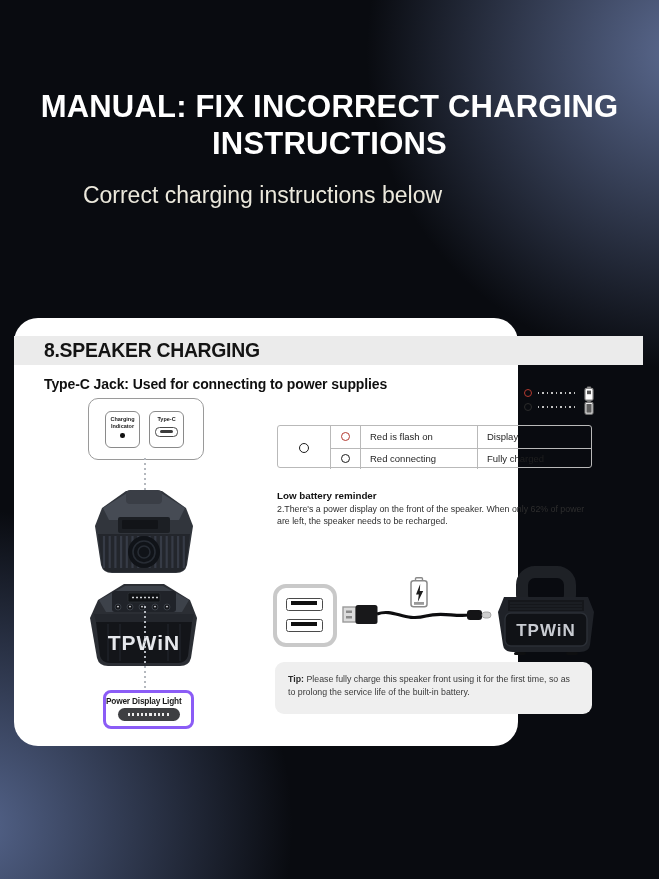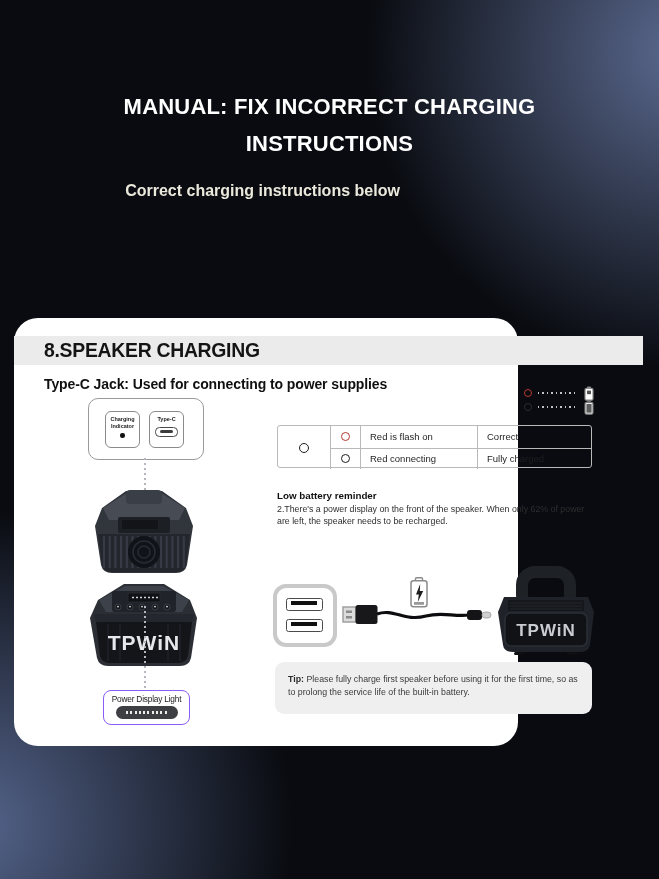--- a/index.html
+++ b/index.html
@@ -6,23 +6,23 @@
   .stage{
     position:relative;width:659px;height:879px;overflow:hidden;
     font-family:"Liberation Sans",sans-serif;
     background:
       radial-gradient(ellipse 78% 58% at 104% 6%, #5b6a90 0%, rgba(91,106,144,0) 62%),
       radial-gradient(ellipse 78% 58% at -4% 94%, #54648b 0%, rgba(84,100,139,0) 62%),
       #090b10;
   }
   
   .hero{position:absolute;left:0;top:0;width:659px;text-align:center;}
-  .title-line{font-size:22px;font-weight:800;color:#ffffff;line-height:37px;letter-spacing:0.2px;}
+  .title-line{font-size:31px;font-weight:800;color:#ffffff;line-height:37px;letter-spacing:0.2px;}
   .title-wrap{position:absolute;top:88px;width:659px;}
-  .subtitle{position:absolute;top:182px;width:525px;font-size:16px;font-weight:700;color:#ebe8dc;}
+  .subtitle{position:absolute;top:182px;width:525px;font-size:23px;font-weight:400;color:#ebe8dc;}
   
   .card{position:absolute;left:14px;top:318px;width:504px;height:428px;background:#ffffff;border-radius:24px;}
   .section-bar{position:absolute;left:0;top:18px;width:629px;height:29px;background:#ebebeb;display:flex;align-items:center;}
   .section-bar h2{margin:0 0 0 30px;font-size:20px;font-weight:800;color:#141414;letter-spacing:-0.3px;transform:scaleX(0.97);transform-origin:left;}
   .subheading{position:absolute;left:30px;top:58px;font-size:14px;font-weight:800;color:#101010;letter-spacing:-0.1px;}
   
   .legend{position:absolute;left:510px;top:68px;}
   .legend-row{display:flex;align-items:center;height:14px;gap:6px;}
   .circ{display:inline-block;width:6px;height:6px;border-radius:50%;box-sizing:content-box;}
   .circ-red{border:1.6px solid #b43a30;}
@@ -39,21 +39,21 @@
   .typec-bar{width:13px;height:3px;background:#3c3c3c;border-radius:1.5px;}
   
   .dotline-v{position:absolute;width:2px;background:repeating-linear-gradient(180deg,#b4b8be 0 2px,transparent 2px 5px);}
   .dv1{left:130px;top:140px;height:58px;}
   .dv2{left:130px;top:288px;height:84px;}
   
   .spk-back{position:absolute;left:68px;top:166px;}
   .spk-front{position:absolute;left:64px;top:260px;}
   .spk-product{position:absolute;left:476px;top:247px;}
   
-  .power-callout{position:absolute;left:89px;top:372px;width:85px;height:33px;border:1px solid #8b5cf6;border-radius:8px;background:#fff;text-align:center;}
+  .power-callout{position:absolute;left:89px;top:372px;width:85px;height:33px;border:3px solid #8b5cf6;border-radius:8px;background:#fff;font-weight:bold;}
   .power-label{font-size:8.3px;color:#1c1c1c;padding-top:3px;letter-spacing:-0.2px;}
   .power-strip{width:62px;height:13px;background:#3e3f42;border-radius:6.5px;margin:2px auto 0;display:flex;align-items:center;justify-content:center;}
   .power-dots{width:42px;height:3.5px;background:repeating-linear-gradient(90deg,#ececec 0 2px,transparent 2px 4.3px);}
   
   .status-table{position:absolute;left:263px;top:107px;width:315px;height:43px;border:1px solid #b9b9b9;border-radius:3px;display:grid;grid-template-columns:52px 30px 117px 115px;grid-template-rows:21.5px 21.5px;box-sizing:border-box;}
   .tc{display:flex;align-items:center;box-sizing:border-box;border-left:1px solid #b9b9b9;}
   .tc.span2{grid-row:1 / 3;grid-column:1;justify-content:center;border-left:none;}
   .tc.icon-cell{justify-content:center;}
   .tc.row2{border-top:1px solid #b9b9b9;}
   .tc .txt{font-size:9.5px;color:#1f1f1f;padding-left:9px;}
@@ -184,21 +184,21 @@
       <div class="tc span2">
           <span class="circ-big"></span>
         </div>
       <div class="tc icon-cell" style="grid-row:1;grid-column:2;">
           <span class="circ-med-red"></span>
         </div>
       <div class="tc" style="grid-row:1;grid-column:3;">
           <span class="txt">Red is flash on</span>
         </div>
       <div class="tc" style="grid-row:1;grid-column:4;">
-          <span class="txt">Correct</span>
+          <span class="txt">Display</span>
         </div>
       <div class="tc icon-cell row2" style="grid-row:2;grid-column:2;">
           <span class="circ-med-dark"></span>
         </div>
       <div class="tc row2" style="grid-row:2;grid-column:3;">
           <span class="txt">Red connecting</span>
         </div>
       <div class="tc row2" style="grid-row:2;grid-column:4;">
           <span class="txt">Fully charged</span>
         </div>
@@ -240,17 +240,17 @@
       <path d="M14 32 L98 32 L104 47 L100 80 Q99 87 90 87 L23 87 Q14 87 13 80 L8 47 Z" fill="#1f2228"></path>
       <rect x="18" y="35" width="76" height="11" fill="#15171b"></rect>
       <path d="M20 38H92 M20 41H92 M20 44H92" stroke="#23272d" stroke-width="1.2"></path>
       <rect x="15" y="48" width="82" height="33" rx="6" fill="#101216" stroke="#2b2f36" stroke-width="1.5"></rect>
       <text x="56" y="71" font-size="17" font-weight="bold" fill="#c9ccd2" text-anchor="middle" letter-spacing="1" font-family="Liberation Sans, sans-serif">TPWiN</text>
       <rect x="24" y="87" width="12" height="3" rx="1.5" fill="#0d0e10"></rect>
       <rect x="76" y="87" width="12" height="3" rx="1.5" fill="#0d0e10"></rect>
     </svg>
 
     <div class="tip-box">
-      <div class="tip-text"><b>Tip:</b><span> Please fully charge first speaker before using it for the first time, so as to prolong the service life of the built-in battery.</span></div>
+      <div class="tip-text"><b>Tip:</b><span> Please fully charge this speaker front using it for the first time, so as to prolong the service life of the built-in battery.</span></div>
     </div>
 
   </div>
 </div>
 
 </body></html>

